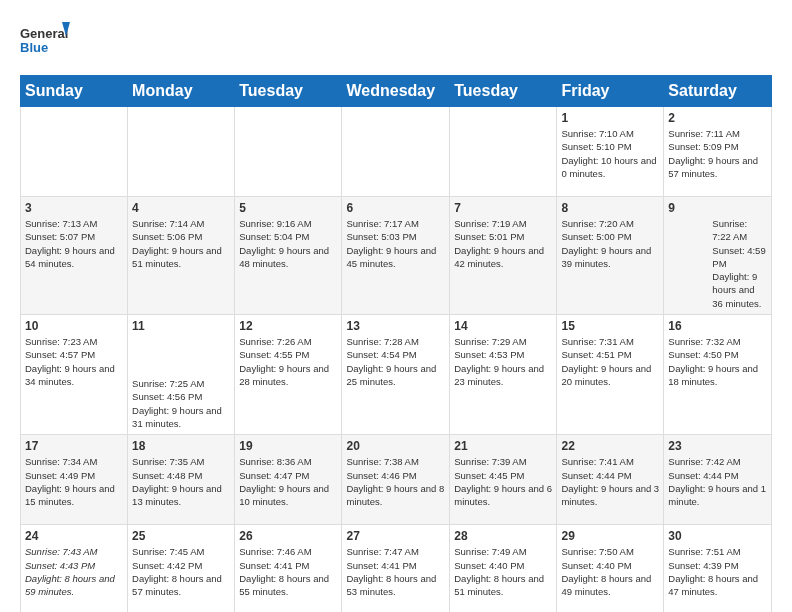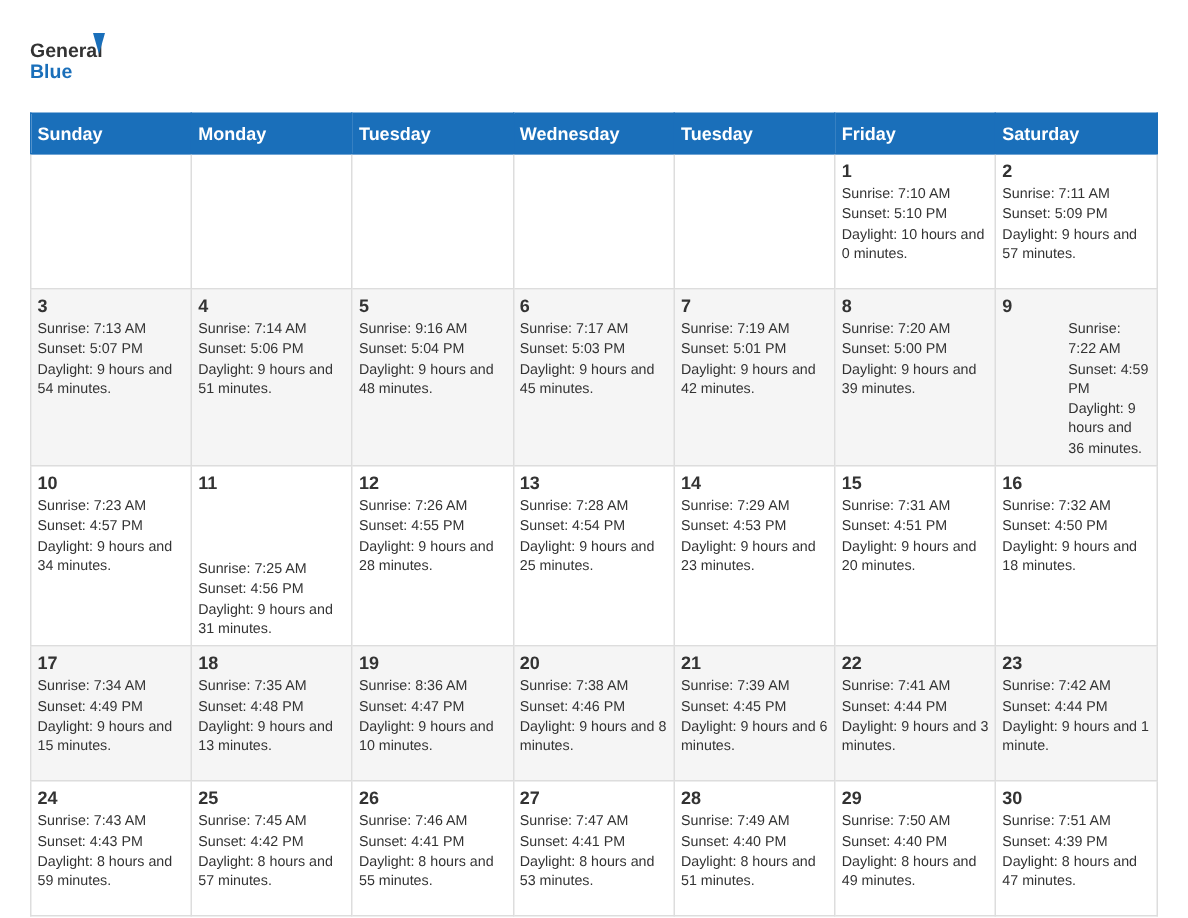--- a/index.html
+++ b/index.html
@@ -36,21 +36,21 @@
     table {
       width: 100%;
       border-collapse: collapse;
       font-size: 10px;
     }
     thead tr th {
       background-color: #1a6fba;
       color: white;
       padding: 6px 4px;
       text-align: left;
-      font-size: 12px;
+      font-size: 16px;
       font-weight: bold;
       border: 1px solid #1a6fba;
     }
     tbody tr td {
       vertical-align: top;
       padding: 4px;
       border: 1px solid #ddd;
       width: 108px;
       height: 90px;
       background: #fff;
@@ -251,21 +251,21 @@
         <td>
           <span class="day-num">23</span>
           <div class="day-info" style="white-space: pre-line;">Sunrise: 7:42 AM
 Sunset: 4:44 PM
 Daylight: 9 hours and 1 minute.</div>
         </td>
       </tr>
       <tr>
         <td>
           <span class="day-num">24</span>
-          <div class="day-info" style="white-space: pre-line;">Sunrise: 7:43 AM
+          <div class="day-info" style="white-space: pre-line; font-style: italic;">Sunrise: 7:43 AM
 Sunset: 4:43 PM
 Daylight: 8 hours and 59 minutes.</div>
         </td>
         <td>
           <span class="day-num">25</span>
           <div class="day-info" style="white-space: pre-line;">Sunrise: 7:45 AM
 Sunset: 4:42 PM
 Daylight: 8 hours and 57 minutes.</div>
         </td>
         <td>

